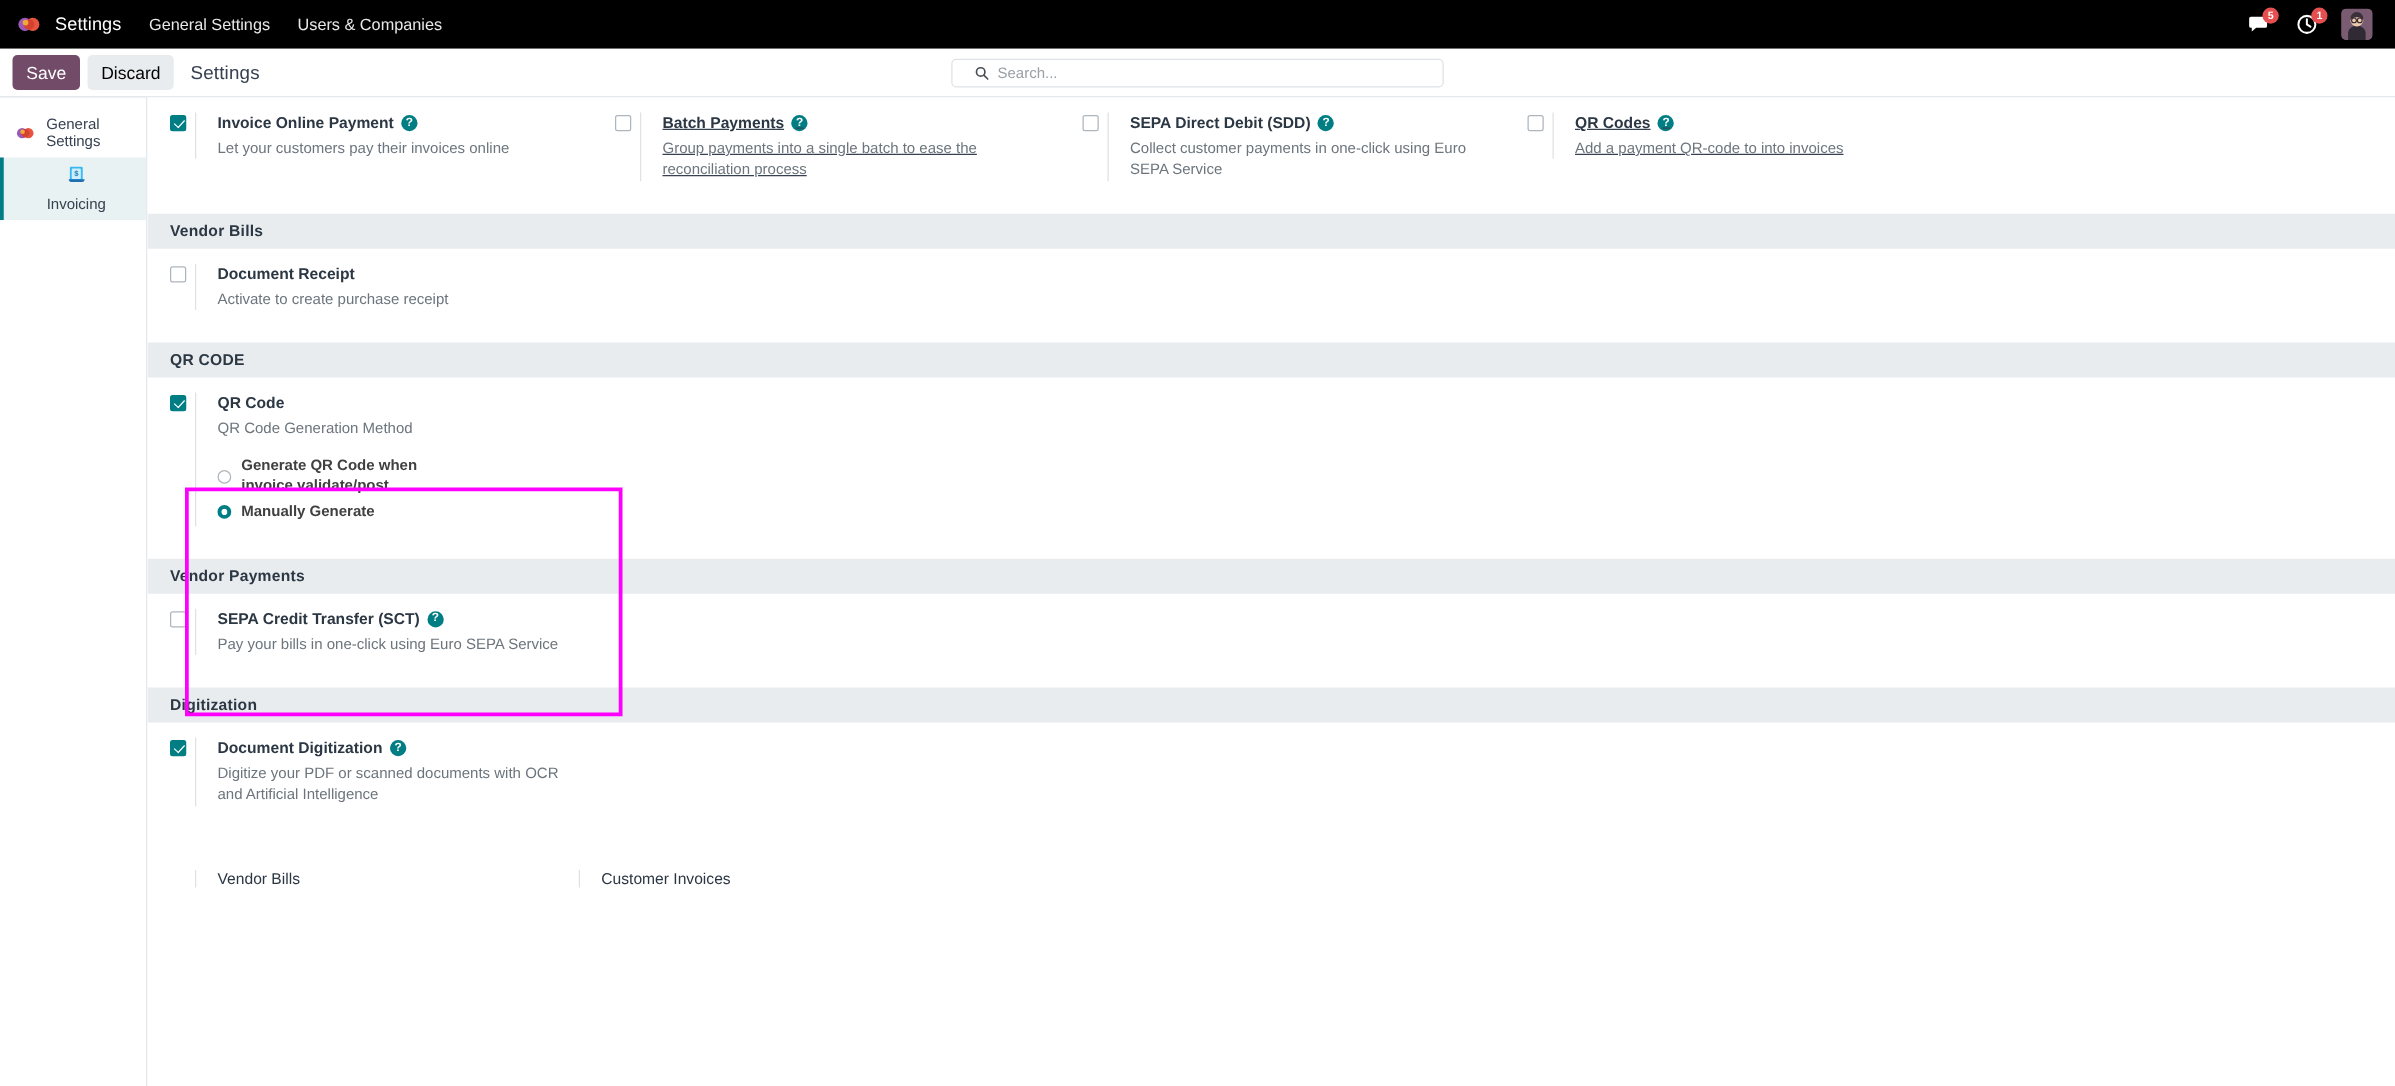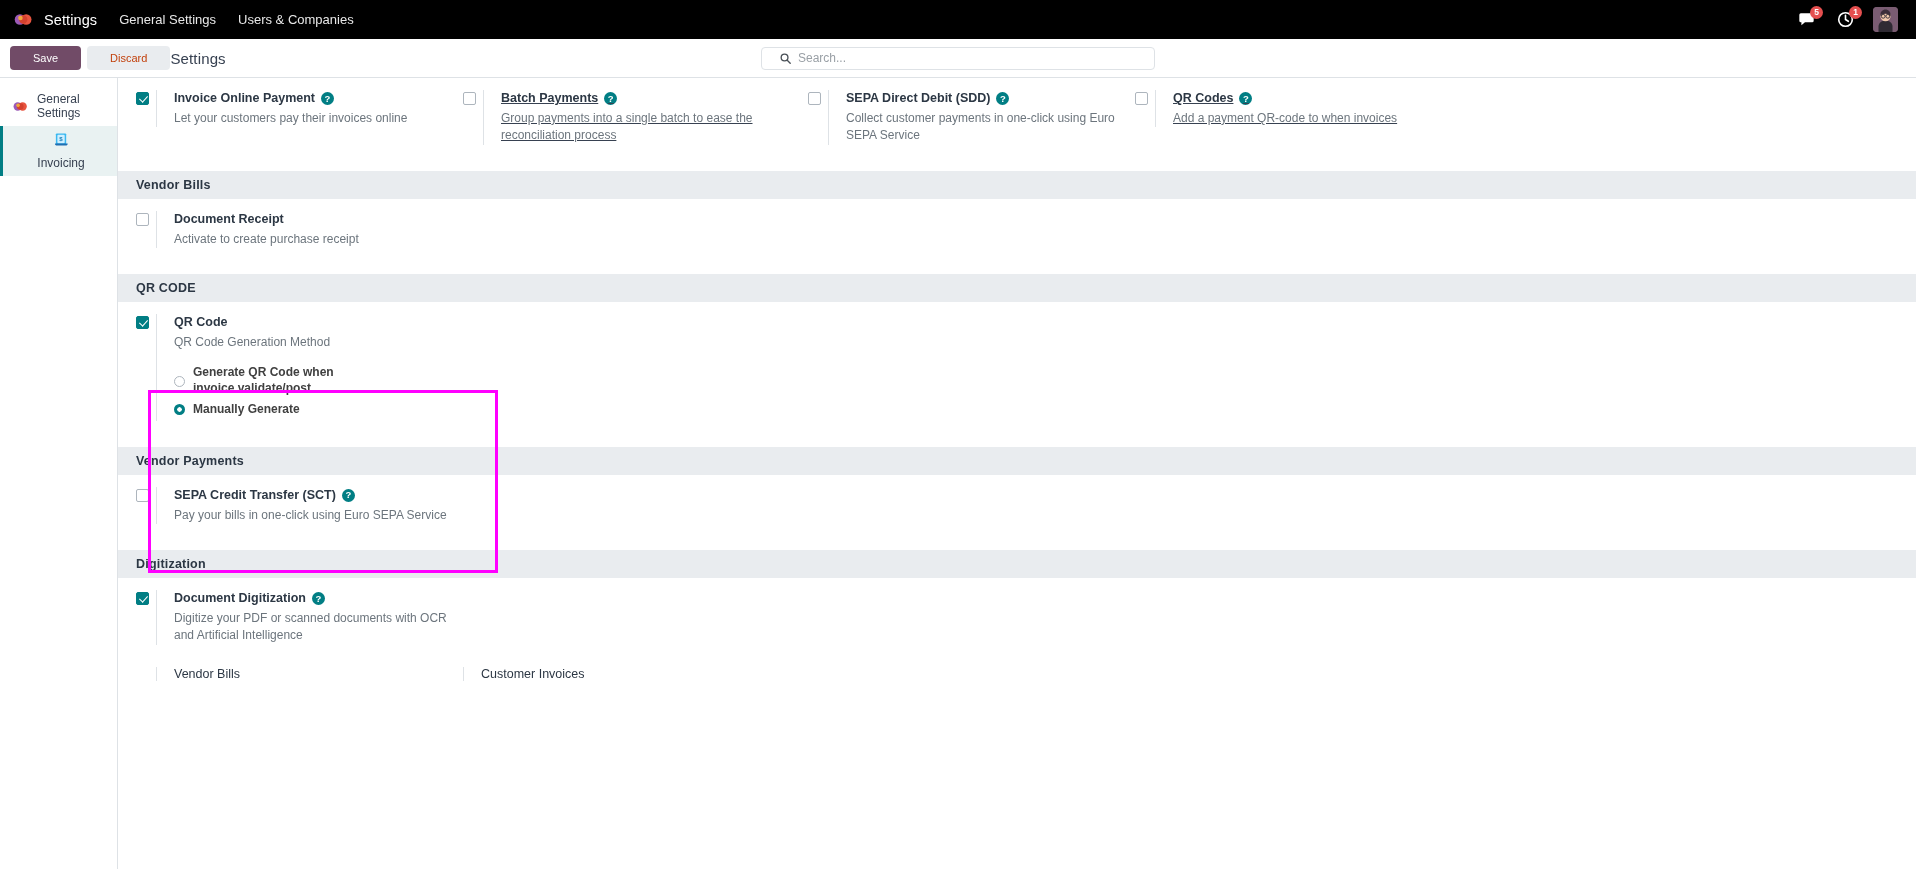--- a/index.html
+++ b/index.html
@@ -83,36 +83,37 @@
   .control-panel {
     height: 39px;
     background: #ffffff;
     border-bottom: 1px solid #dee2e6;
     display: flex;
     align-items: center;
     padding: 0 10px;
     position: relative;
   }
   .btn {
-    font-size: 11px;
+    font-size: 14px;
     border-radius: 4px;
-    padding: 5px 23px;
+    padding: 5px 11px;
     cursor: pointer;
     border: none;
     font-family: inherit;
     line-height: 1.3;
   }
   .btn-save {
     background: #714b67;
     color: #ffffff;
     margin-right: 6px;
   }
   .btn-discard {
     background: #e9ecef;
-    color: #c2410c;
+    color: #000000;
+    margin-right: 13px;
   }
   .cp-title {
     font-size: 15px;
     color: #374151;
     letter-spacing: .15px;
   }
   .searchbar {
     position: absolute;
     left: 50%;
     transform: translateX(-50%);
@@ -184,20 +185,21 @@
     font-size: 12.5px;
     font-weight: bold;
     color: #2c3744;
     letter-spacing: .2px;
   }
   .section-head.caps { text-transform: uppercase; }
   .settings-block {
     display: flex;
     flex-wrap: wrap;
     padding: 12px 0 10px 18px;
+    gap: 29px;
   }
   .setting {
     width: 327px;
     display: flex;
     align-items: flex-start;
     margin-bottom: 16px;
     padding-right: 10px;
   }
   .setting.wide { width: 345px; text-decoration: underline; }
   .chk-col {
@@ -454,21 +456,21 @@
 
       <div class="setting wide">
         <div class="chk-col">
           <span class="cbox"></span>
         </div>
         <div class="detail">
           <div class="s-title">
             <span>QR Codes</span>
             <span class="helpico">?</span>
           </div>
-          <div class="s-desc">Add a payment QR-code to when invoices</div>
+          <div class="s-desc">Add a payment QR-code to into invoices</div>
         </div>
       </div>
     </div>
 
     <div class="section-head">Vendor Bills</div>
     <div class="settings-block">
       <div class="setting">
         <div class="chk-col">
           <span class="cbox"></span>
         </div>

